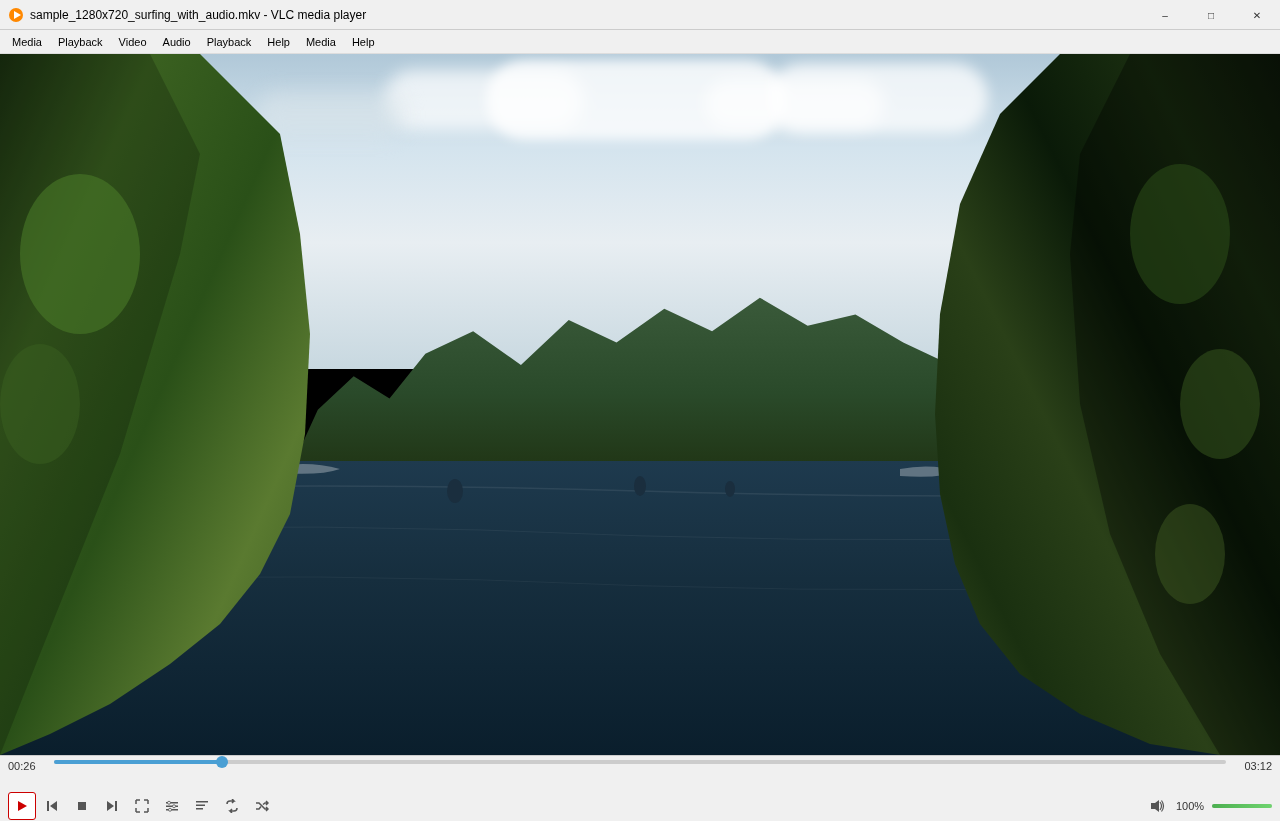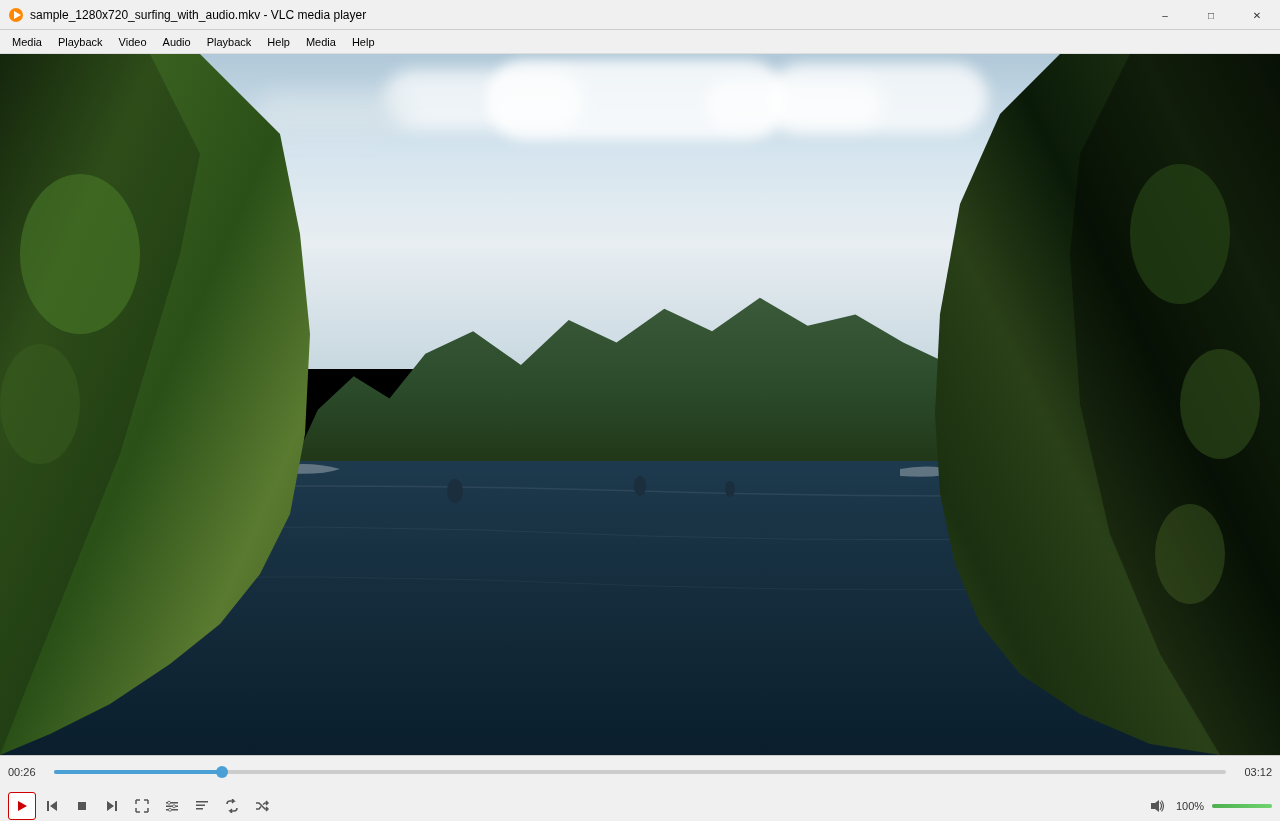--- a/index.html
+++ b/index.html
@@ -107,21 +107,20 @@
       background: #f0f0f0;
       border-top: 1px solid #ccc;
       display: flex;
       flex-direction: column;
       padding: 4px 8px;
     }
 
     
     #progress-row {
       display: flex;
-      align-items: center;
       gap: 8px;
       height: 24px;
       margin-bottom: 4px;
     }
     #time-current {
       font-size: 11px;
       color: #333;
       min-width: 38px;
     }
     #time-total {

